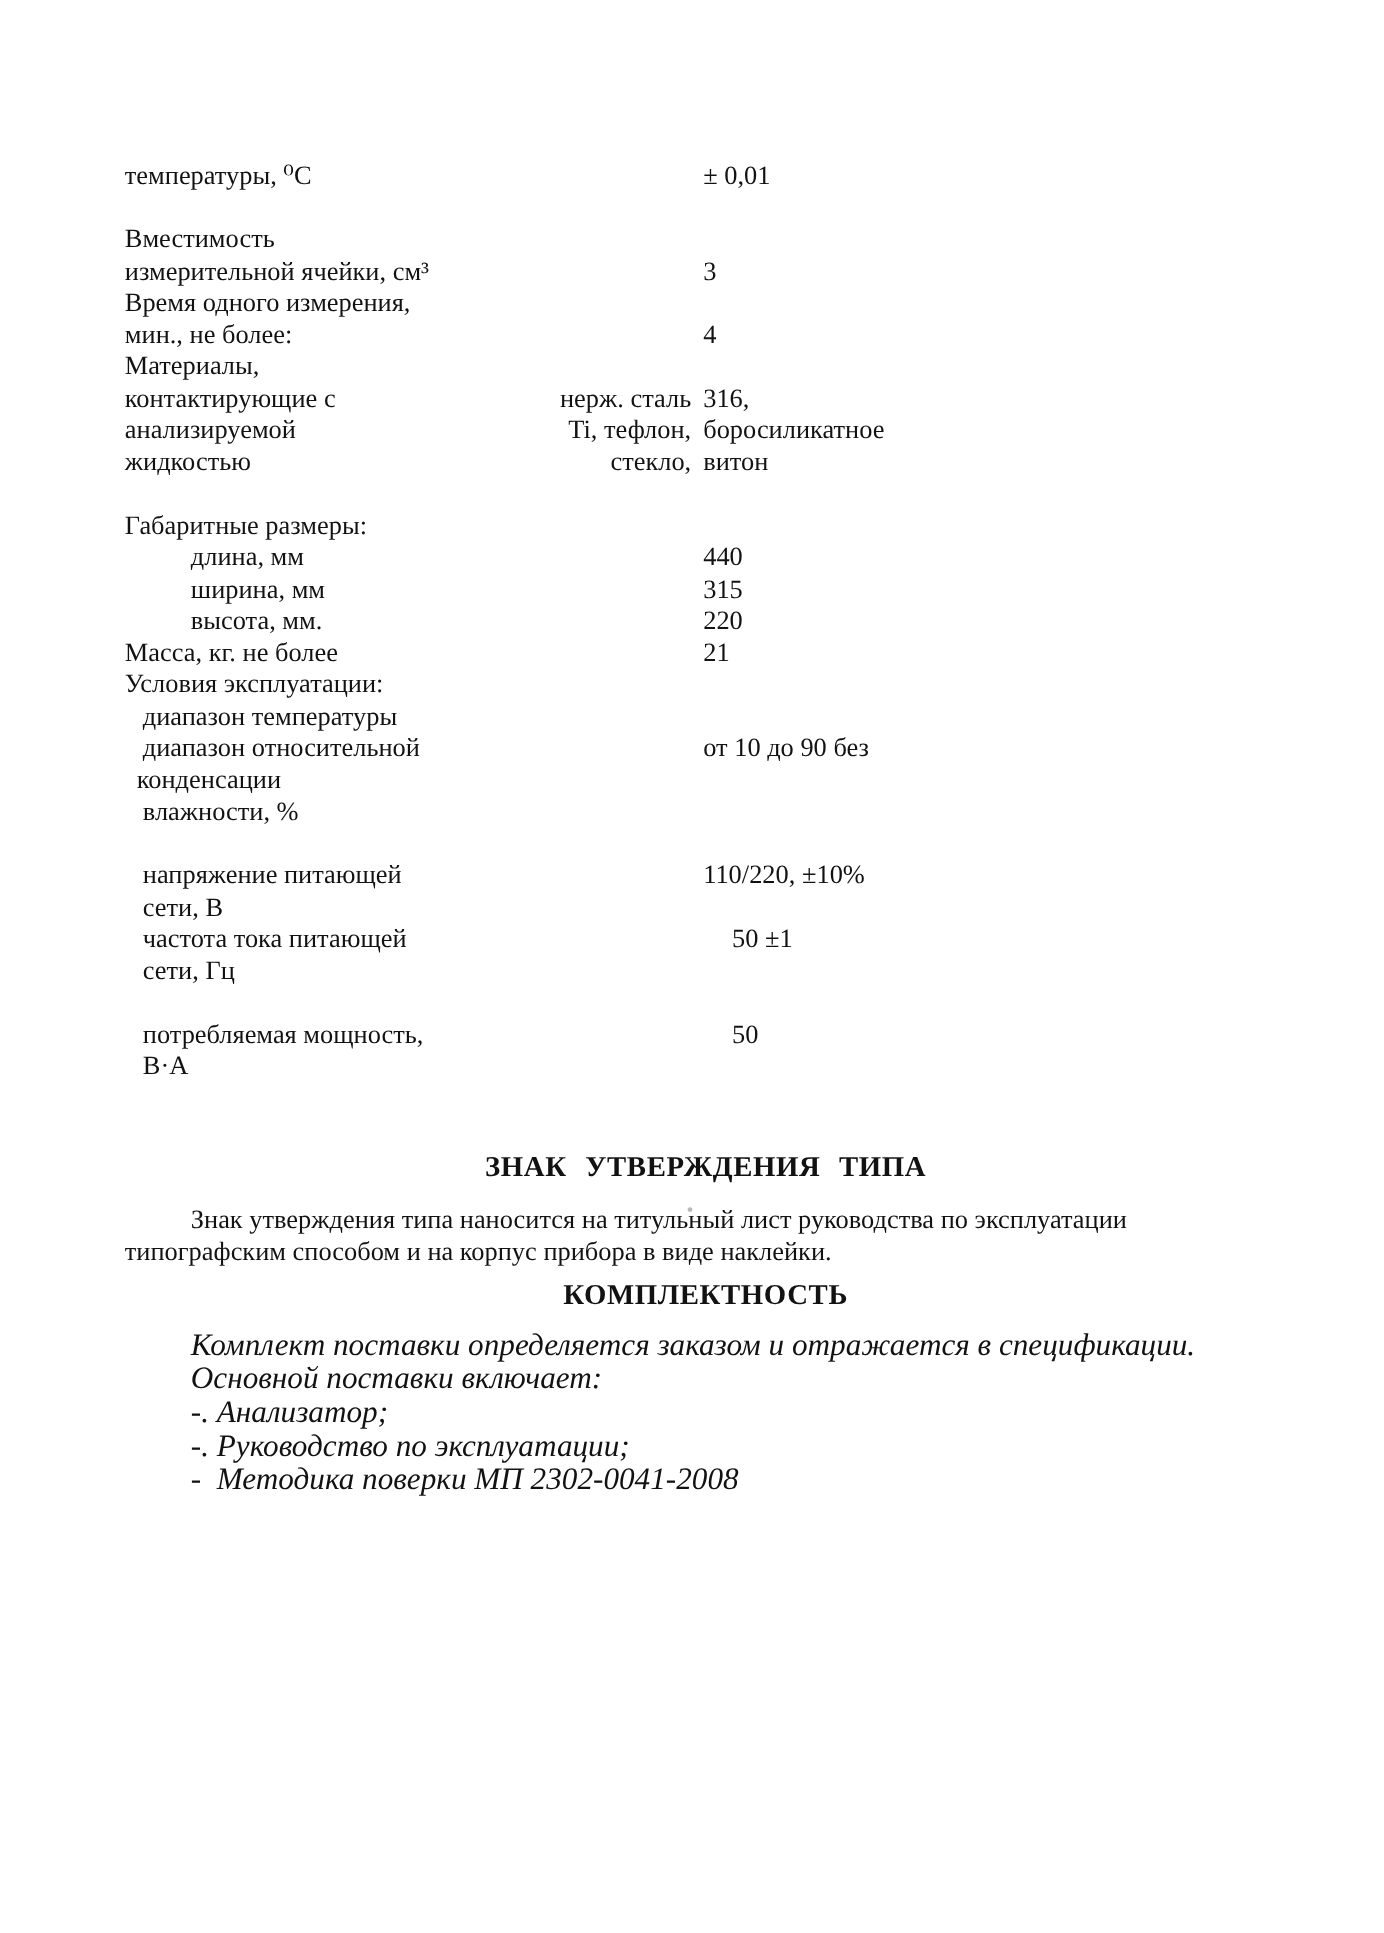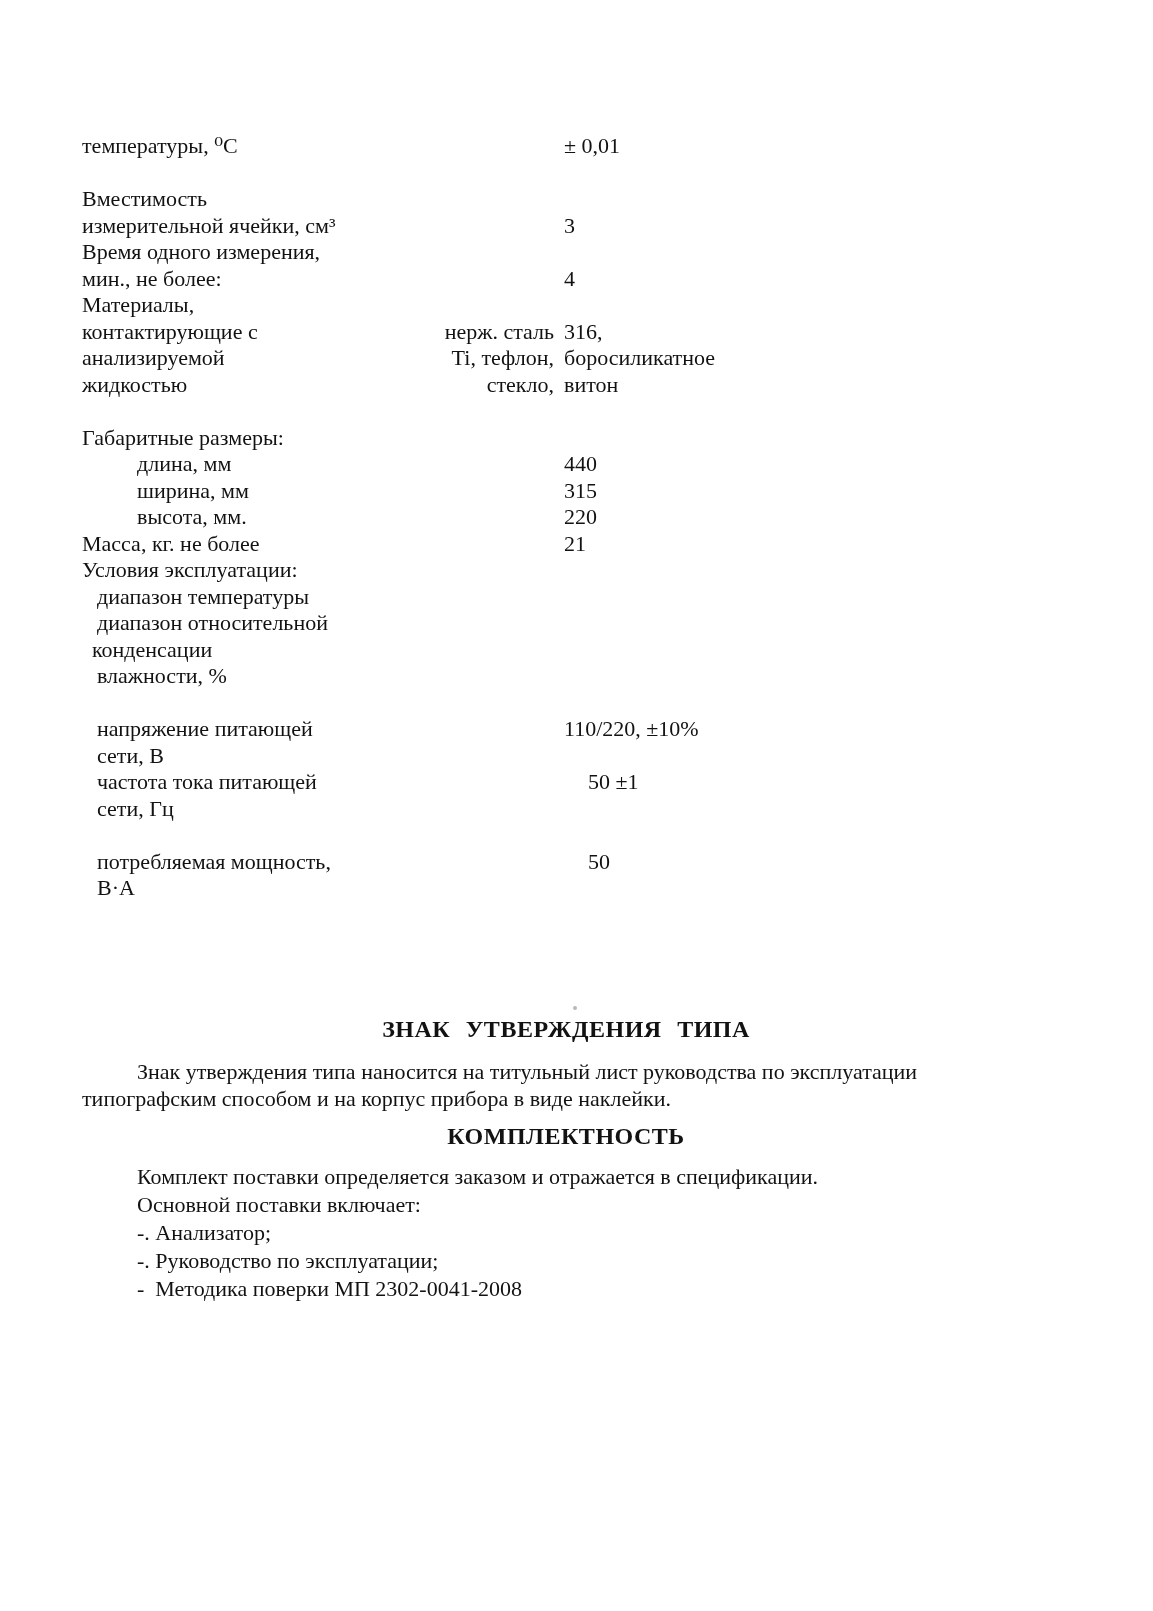--- a/index.html
+++ b/index.html
@@ -11,21 +11,21 @@
     position: relative;
     width: 1153px;
     height: 1611px;
     background: #ffffff;
     color: #121212;
     font-family: "Liberation Serif", "DejaVu Serif", serif;
     overflow: hidden;
   }
   .content {
     position: absolute;
-    left: 82px;
+    left: 104px;
     top: 133px;
     width: 968px;
   }
   
   .spec-table { width: 100%; }
   .spec-row {
     display: grid;
     grid-template-columns: 340px 132px 1fr;
     font-size: 22px;
     line-height: 26.5px;
@@ -42,38 +42,39 @@
   
   .section-heading {
     margin: 0;
     text-align: center;
     font-size: 24px;
     font-weight: bold;
     line-height: 30px;
     letter-spacing: 0.5px;
   }
   .heading-type-approval {
-    margin-top: 112px;
+    margin-top: 56px;
     word-spacing: 9px;
   }
   .para {
     margin: 14px 0 0 0;
     font-size: 22px;
     line-height: 27.5px;
     text-indent: 55px;
   }
   .heading-completeness {
     margin-top: 8px;
   }
   .comp-lines { margin-top: 12px; }
   .comp-line {
-    font-size: 22px;
+    font-size: 26px;
     line-height: 28px;
     padding-left: 55px;
     white-space: pre;
+    font-style: italic;
   }
   
   .speck {
     position: absolute;
     width: 4px;
     height: 4px;
     border-radius: 50%;
     background: #9a9a9a;
     opacity: 0.7;
   }
@@ -96,21 +97,21 @@
         <div class="spec-row"><span class="cell label">контактирующие с</span><span class="cell mid">нерж. сталь</span><span class="cell value">316,</span></div>
         <div class="spec-row"><span class="cell label">анализируемой</span><span class="cell mid">Ti, тефлон,</span><span class="cell value">боросиликатное</span></div>
         <div class="spec-row"><span class="cell label">жидкостью</span><span class="cell mid">стекло,</span><span class="cell value">витон</span></div>
         <div class="spec-row gap"><span class="cell label span2">Габаритные размеры:</span><span class="cell value"></span></div>
         <div class="spec-row ind2"><span class="cell label span2">длина, мм</span><span class="cell value">440</span></div>
         <div class="spec-row ind2"><span class="cell label span2">ширина, мм</span><span class="cell value">315</span></div>
         <div class="spec-row ind2"><span class="cell label span2">высота, мм.</span><span class="cell value">220</span></div>
         <div class="spec-row"><span class="cell label span2">Масса, кг. не более</span><span class="cell value">21</span></div>
         <div class="spec-row"><span class="cell label span2">Условия эксплуатации:</span><span class="cell value"></span></div>
         <div class="spec-row ind1"><span class="cell label span2">диапазон температуры</span><span class="cell value"></span></div>
-        <div class="spec-row ind1"><span class="cell label span2">диапазон относительной</span></div>
+        <div class="spec-row ind1"><span class="cell label span2">диапазон относительной</span><span class="cell value">от 10 до 90 без</span></div>
         <div class="spec-row ind1"><span class="cell value">конденсации</span><span class="cell label span2">влажности, %</span></div>
         <div class="spec-row ind1 gap"><span class="cell label span2">напряжение питающей</span><span class="cell value">110/220, ±10%</span></div>
         <div class="spec-row ind1"><span class="cell label span2">сети, В</span><span class="cell value"></span></div>
         <div class="spec-row ind1"><span class="cell label span2">частота тока питающей</span><span class="cell value vind">50 ±1</span></div>
         <div class="spec-row ind1"><span class="cell label span2">сети, Гц</span><span class="cell value"></span></div>
         <div class="spec-row ind1 gap"><span class="cell label span2">потребляемая мощность,</span><span class="cell value vind">50</span></div>
         <div class="spec-row ind1"><span class="cell label span2">В·А</span><span class="cell value"></span></div>
       </div>
 
     <h2 class="section-heading heading-type-approval">ЗНАК УТВЕРЖДЕНИЯ ТИПА</h2>

